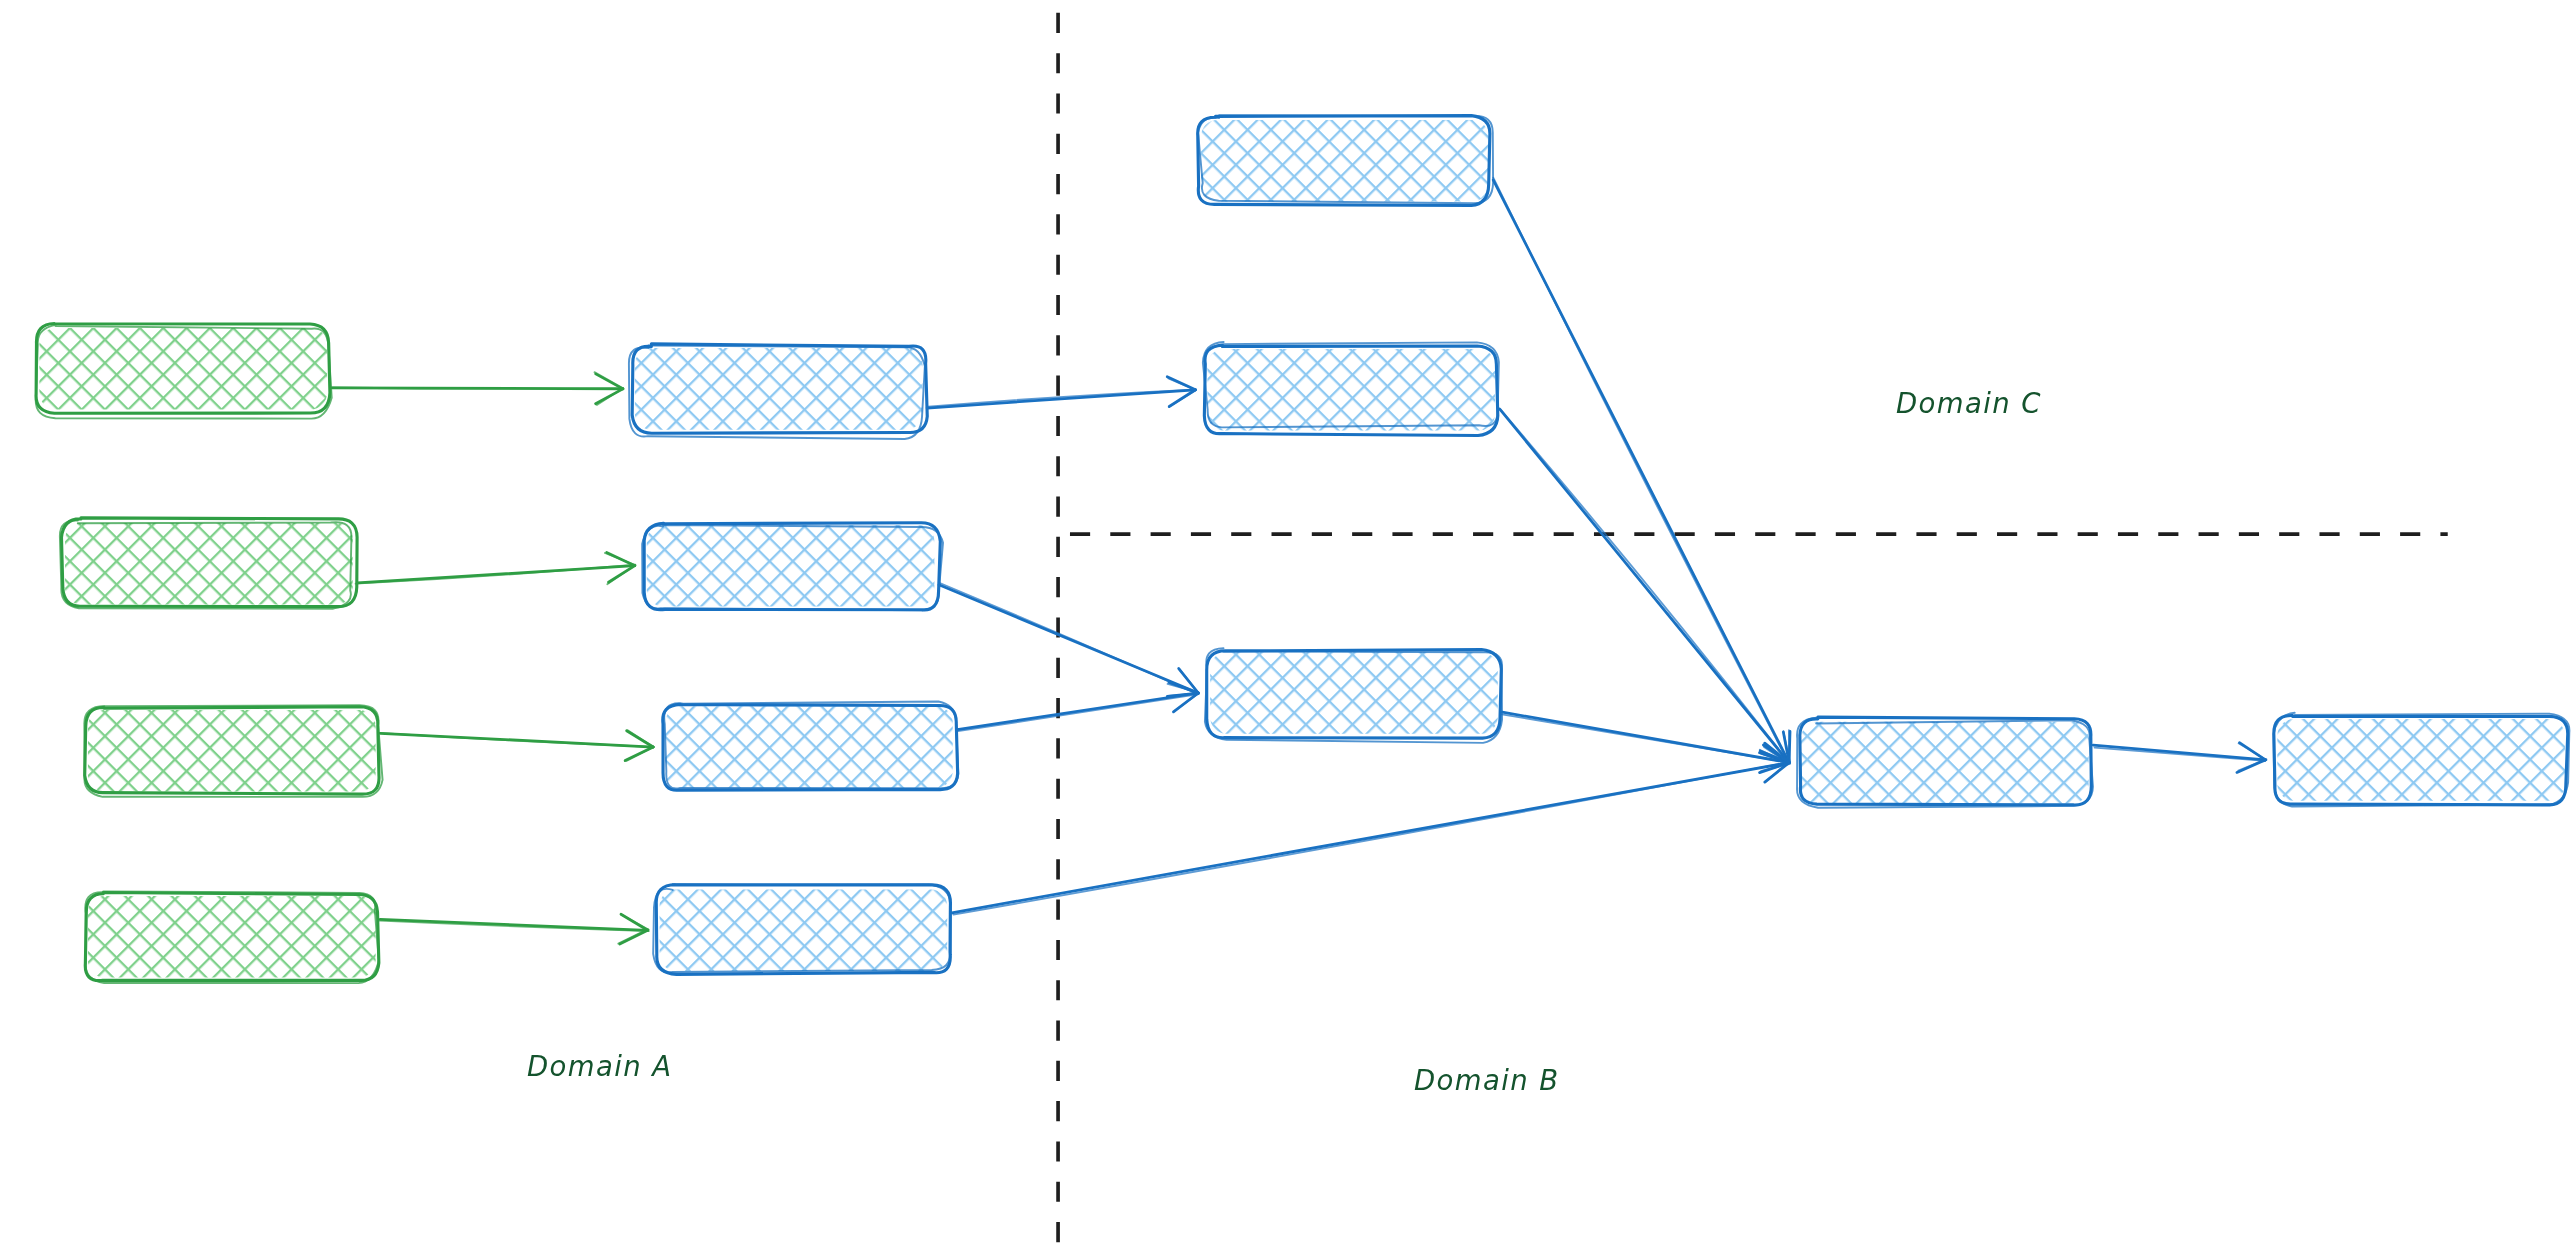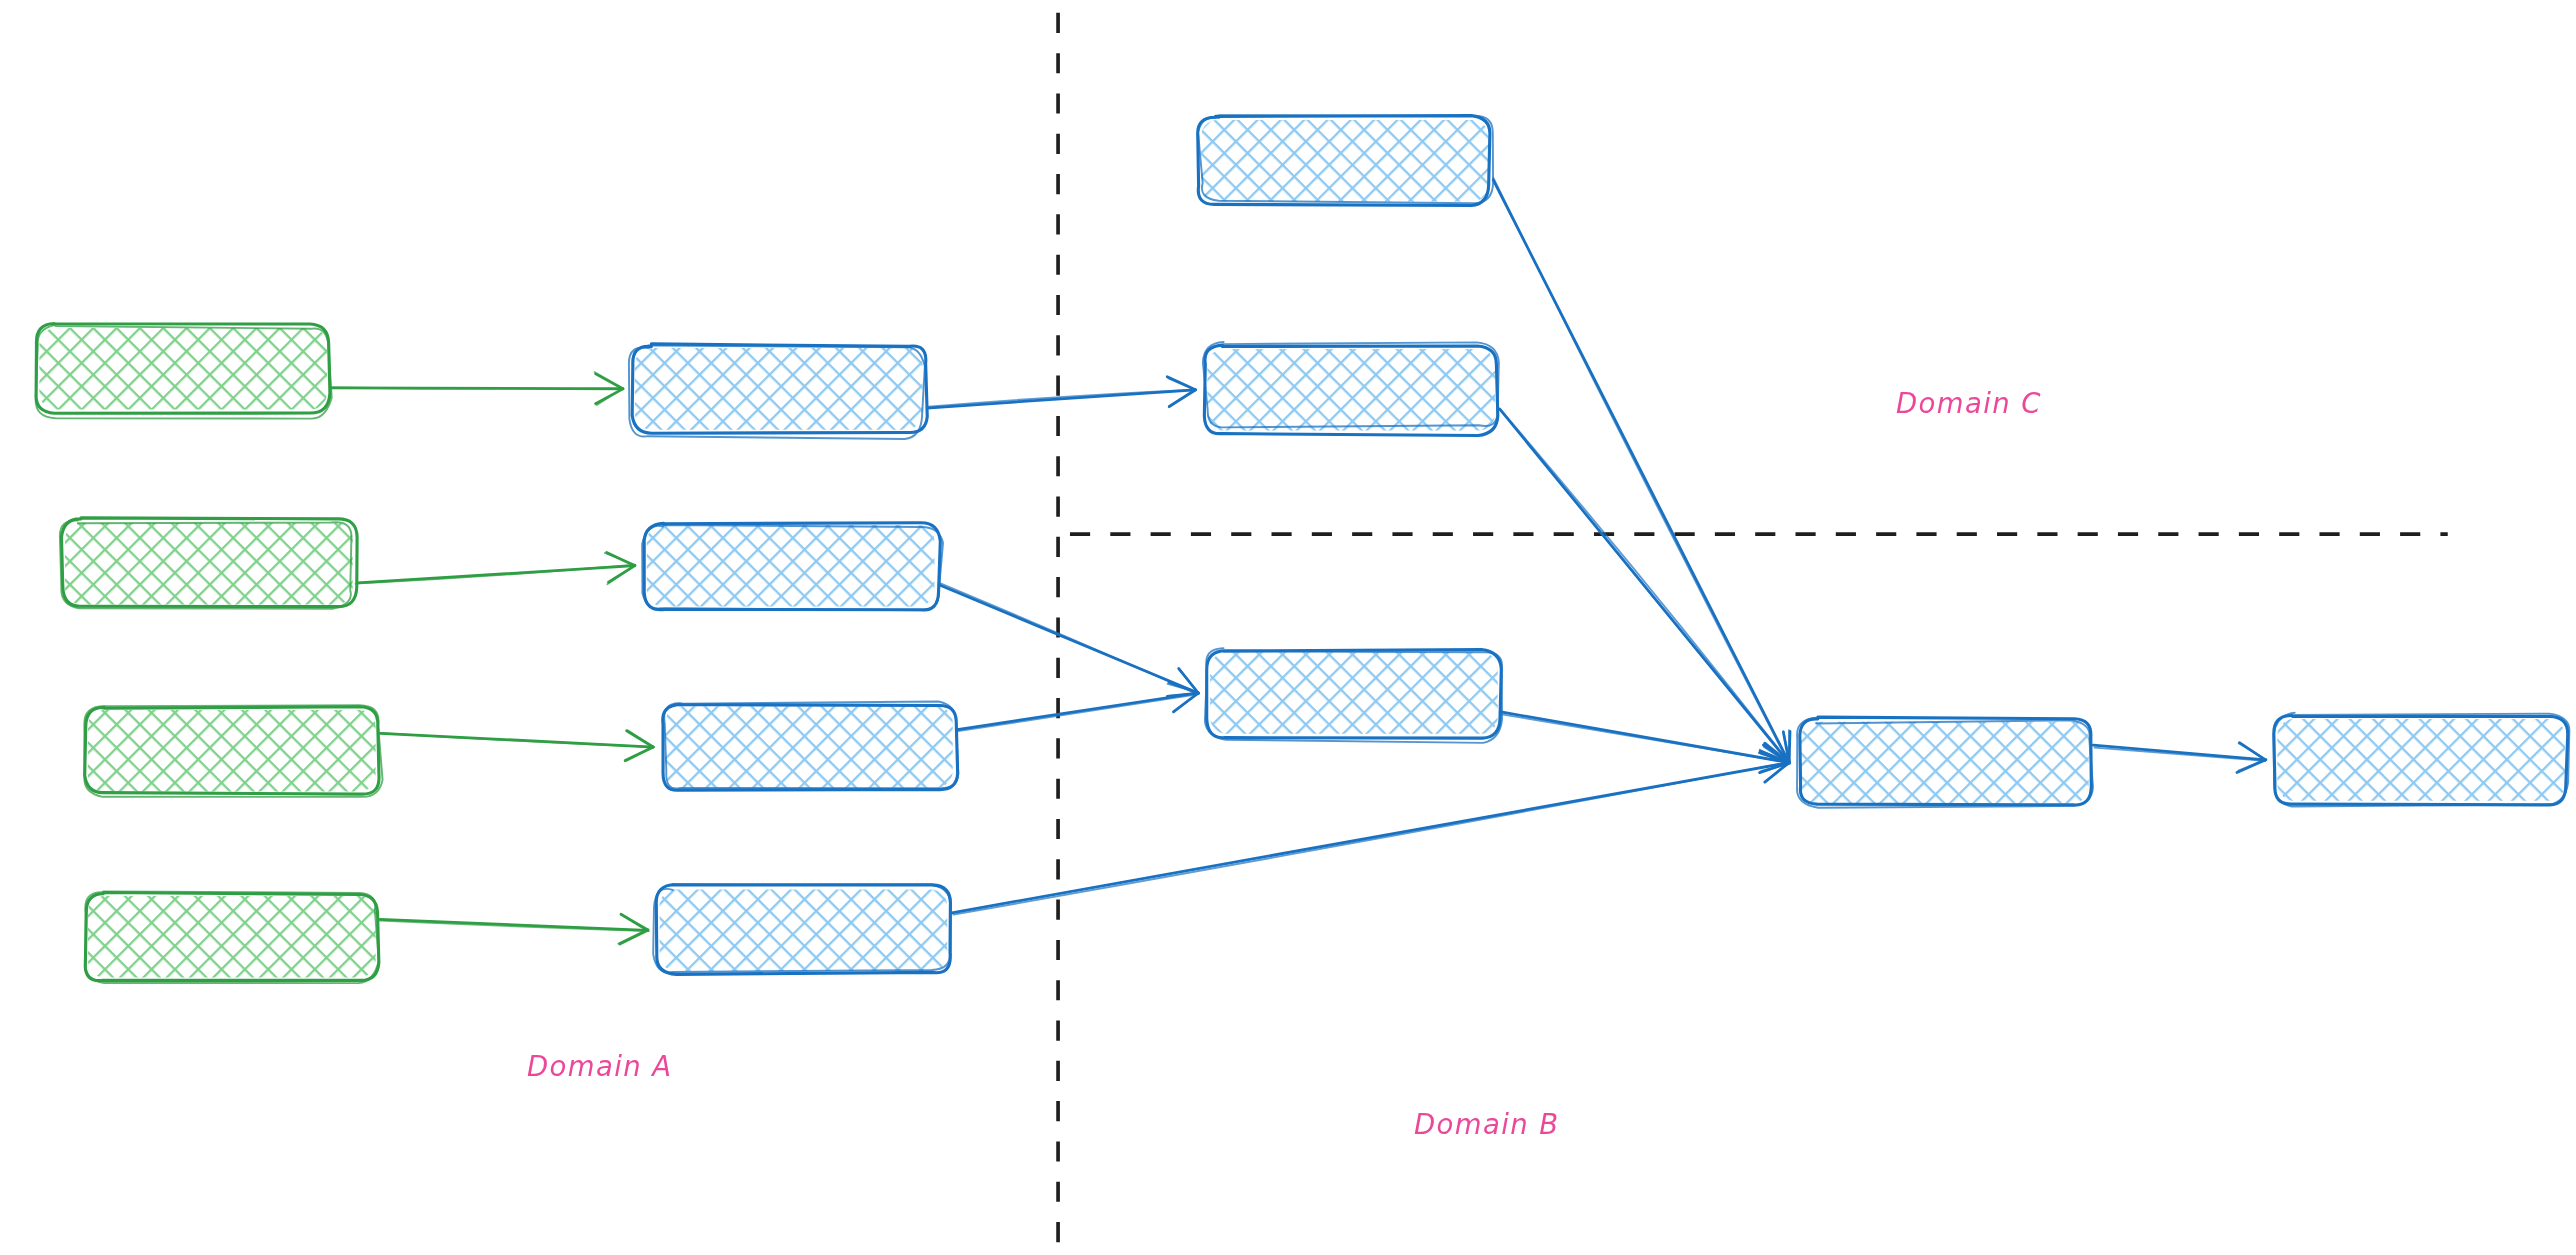--- a/index.html
+++ b/index.html
@@ -3,21 +3,21 @@
 <meta charset="utf-8">
 <style>
   html,body{margin:0;padding:0;background:#ffffff;}
   body{width:2576px;height:1255px;position:relative;overflow:hidden;
        font-family:"DejaVu Sans",sans-serif;}
   #canvas{position:absolute;inset:0;width:2576px;height:1255px;}
   .domain-label{
     position:absolute;
     font-family:"DejaVu Sans",sans-serif;
     font-size:27.5px;
-    color:#ec4899;
+    color:#14532d;
     font-style:italic;
     letter-spacing:1.4px;
     white-space:nowrap;
     user-select:none;
   }
 </style>
 </head>
 <body>
 
 <svg id="canvas" viewBox="0 0 2812 1370">
@@ -199,15 +199,15 @@
       </g>
       <g>
         <rect x="2486" y="785" width="314" height="89" rx="18" ry="18" fill="url(#hatch-blue)" stroke="none"></rect>
         <path d="M 2502.650991690741 782.1267853797073 L 2783.1042403437677 782.0327536910925 Q 2803.4078217396545 782.4555065991615 2802.9917977131863 801.6538966765878 L 2800.9357272220473 856.6846634185337 Q 2801.083866606505 879.1934633928321 2782.526452164131 878.64074666502 L 2501.8727475727314 877.7277254368773 Q 2482.4136812684187 878.5871202528417 2483.369058194928 858.2080576321148 L 2482.20791180842 802.4227138565959 Q 2481.1765435791463 780.221681947178 2502.650991690741 781.1421308632671" fill="none" stroke="#1971c2" stroke-width="3.4" stroke-linecap="round" stroke-linejoin="round" opacity="1"></path>
         <path d="M 2504.95409429006 780.3836903247906 L 2782.7089973760344 778.995238880904 Q 2806.57043823943 781.8453897225882 2804.6979833840846 800.0045366267694 L 2803.4164141661563 854.0132659353378 Q 2800.6819409353106 875.3608123081553 2783.492203526614 878.3054415240443 L 2502.1122966494 880.48280695215 Q 2483.6998264915774 876.7921264305675 2482.5074999277977 857.2905343576756 L 2481.8830356061844 801.6590282127536 Q 2485.1678611849284 779.9529409449328 2504.95409429006 778.1101565599954" fill="none" stroke="#1971c2" stroke-width="2.1" stroke-linecap="round" stroke-linejoin="round" opacity="0.75"></path>
       </g>
     </g>
 </svg>
 
 <div class="domain-label" id="lbl-a" style="left: 527px; top: 1050px;">Domain A</div>
-<div class="domain-label" id="lbl-b" style="left: 1414px; top: 1108px; text-align: right;">Domain B</div>
+<div class="domain-label" id="lbl-b" style="left: 1414px; top: 1064px; text-align: right;">Domain B</div>
 <div class="domain-label" id="lbl-c" style="left: 1896px; top: 387px;">Domain C</div>
 
 
 </body></html>

